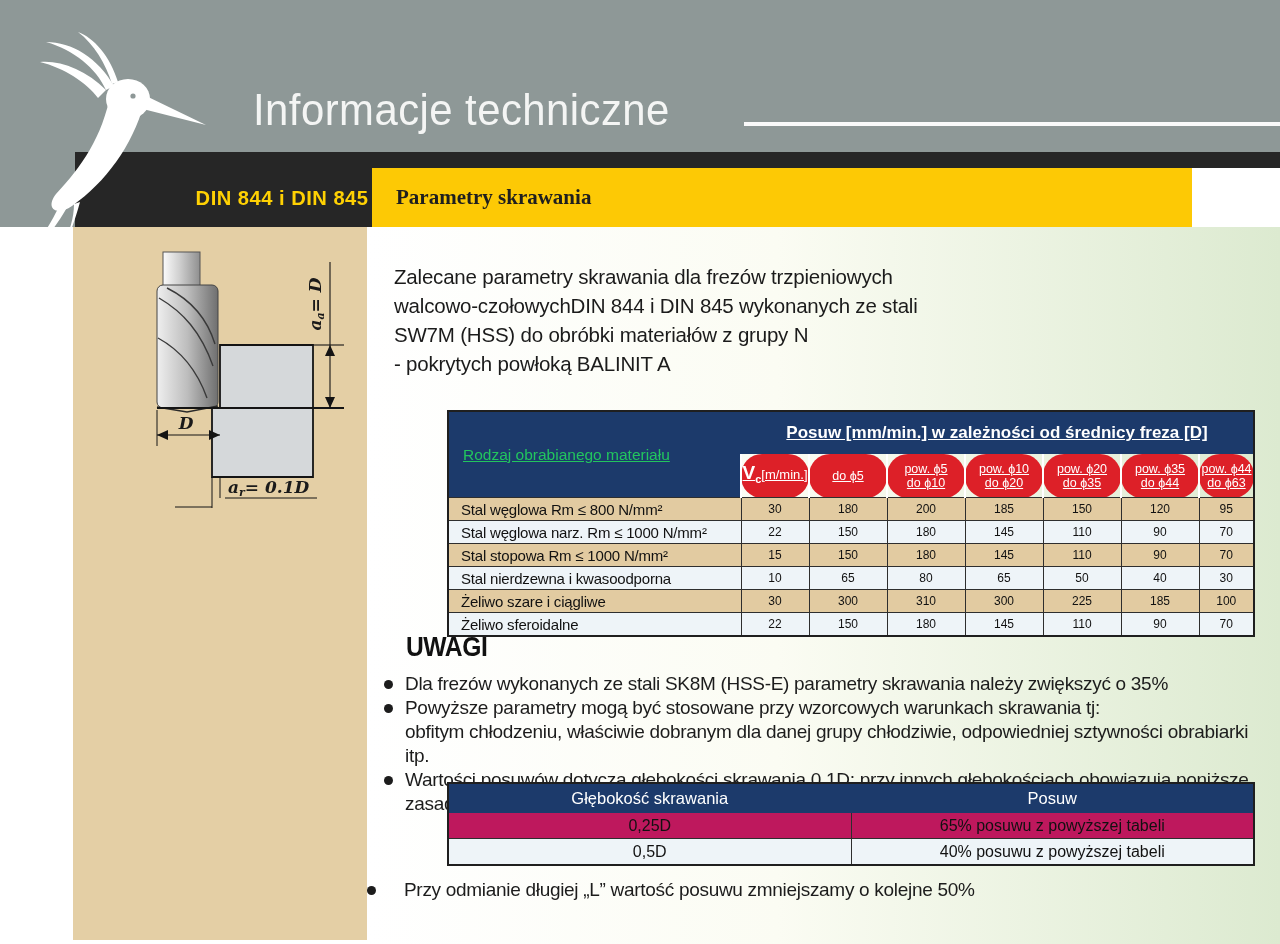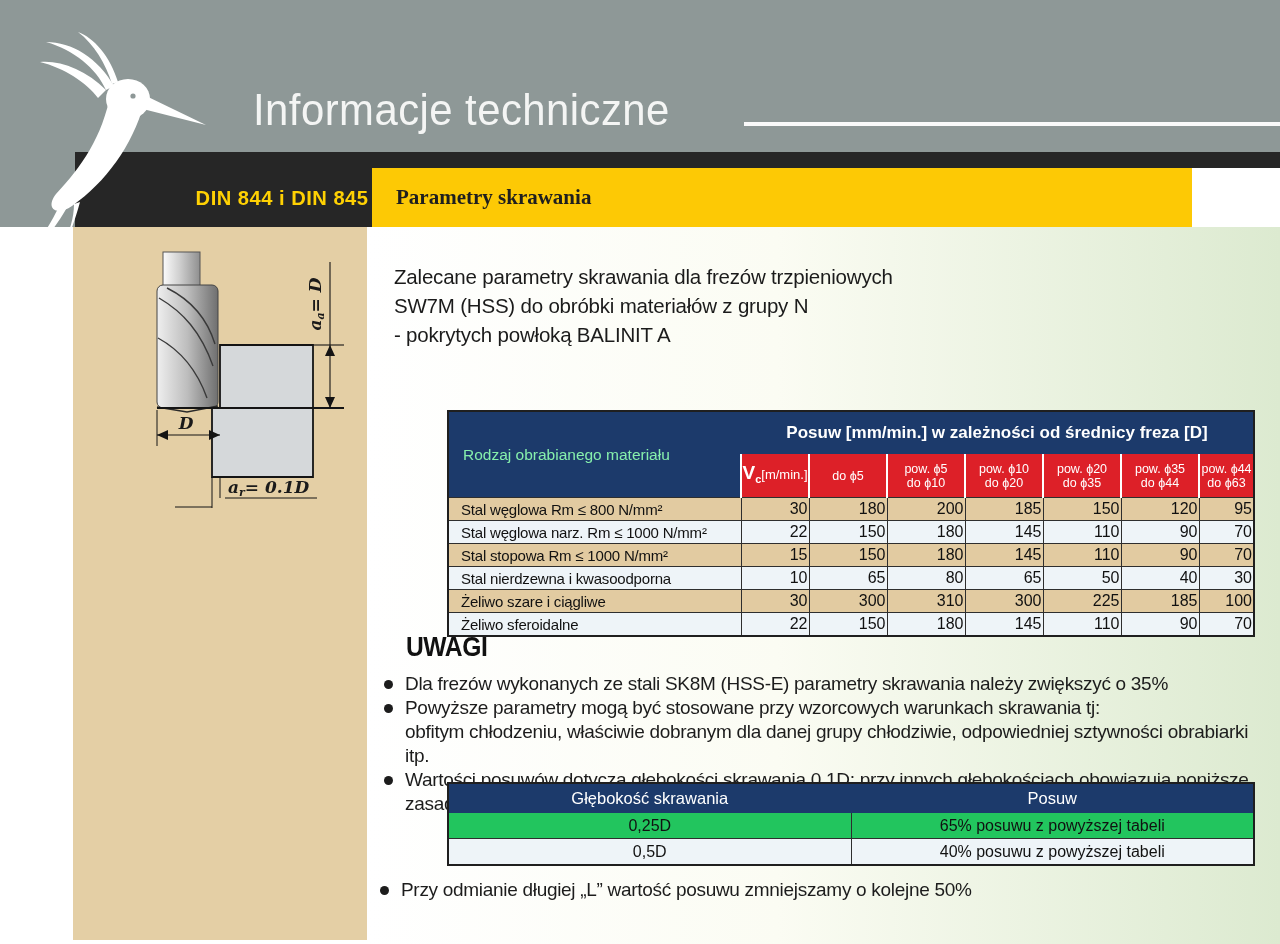--- a/index.html
+++ b/index.html
@@ -32,53 +32,53 @@
 
   
   .intro{position:absolute;left:394px;top:262px;width:600px;font-size:20.5px;line-height:29px;
          color:#1b1b1b;letter-spacing:-.2px;}
 
   
   .ptable-wrap{position:absolute;left:447px;top:410px;}
   table.ptable{border-collapse:collapse;table-layout:fixed;width:806px;border:2px solid #1f1f1f;}
   .ptable col.c0{width:293px}.ptable col.c1{width:68px}
   .ptable col.cx{width:78px}.ptable col.c7{width:55px}
-  .ptable th{font-weight:normal;padding:0;}
-  .ptable .corner{background:#1c3a6b;color:#86efac;text-align:left;padding-left:14px;
+  .ptable th{font-weight:normal;padding:0;text-decoration:underline;}
+  .ptable .corner{background:#1c3a6b;color:#22c55e;text-align:left;padding-left:14px;
                   font-size:15.5px;vertical-align:middle;}
   .ptable .span-h{background:#1c3a6b;color:#fff;font-size:17px;font-weight:bold;height:42px;
                   text-align:center;vertical-align:middle;}
   .ptable .red{background:#dd2028;color:#fff;height:43px;text-align:center;vertical-align:middle;
-               font-size:12.5px;line-height:14px;border-left:2px solid #ffffff;border-bottom:1px solid #2e2e2e;}
+               font-size:12.5px;line-height:14px;border-left:2px solid #ffffff;border-bottom:1px solid #2e2e2e;border-radius:21px;}
   .ptable .red .vsym{font-size:19px;font-weight:bold;}
   .ptable .red sub{font-size:11px;font-weight:bold;}
   .ptable .red .vunit{font-size:13px;}
-  .ptable tbody td{border:1px solid #2e2e2e;height:20px;text-align:right;font-size:16px;color:#111;}
+  .ptable tbody td{border:1px solid #2e2e2e;height:20px;text-align:center;font-size:12px;color:#111;}
   .ptable tbody td.mat{text-align:left;padding-left:12px;font-size:15px;letter-spacing:-.2px;}
   .ptable tbody tr:nth-child(odd) td{background:#e2cba1;}
   .ptable tbody tr:nth-child(even) td{background:#eef4f8;}
 
   
   .uwagi{position:absolute;left:406px;top:631px;font-size:28px;font-weight:900;color:#111;
          letter-spacing:-.5px;transform:scaleX(.88);transform-origin:left top;}
   .bullets{position:absolute;left:384px;top:672px;width:880px;}
   .bullet{display:flex;margin-bottom:0;}
   .bullet .dot{flex:0 0 9px;width:9px;height:9px;border-radius:50%;background:#1c1c1c;margin-top:8px;margin-right:12px;}
   .bullet .btxt{font-size:19px;line-height:24px;color:#1c1c1c;letter-spacing:-.3px;}
   .bullet .cont{margin-left:0;}
-  .footer-bullet{position:absolute;left:380px;top:878px;width:880px;}
+  .footer-bullet{position:absolute;left:367px;top:878px;width:880px;gap:16px;}
 
   
   .dtable-wrap{position:absolute;left:447px;top:782px;}
   table.dtable{border-collapse:collapse;table-layout:fixed;width:806px;border:2px solid #1f1f1f;}
   .dtable col{width:403px;}
   .dtable th{background:#1c3a6b;color:#fff;font-size:16.5px;font-weight:normal;height:26px;
              text-align:center;vertical-align:middle;border:1px solid #1c3a6b;}
   .dtable td{border:1px solid #2e2e2e;height:23px;text-align:center;font-size:16px;color:#111;}
-  .dtable tbody tr:nth-child(1) td{background:#22c55e;}
+  .dtable tbody tr:nth-child(1) td{background:#be185d;}
   .dtable tbody tr:nth-child(2) td{background:#eef4f8;margin-left:48px;}
 
   .dim-label{font-family:"DejaVu Serif",serif;font-style:italic;font-weight:bold;
              font-size:17px;fill:#1a1a1a;}
 </style>
 </head>
 <body>
 
 <div id="page">
 
@@ -158,20 +158,21 @@
       <path d="M77,231 V262" stroke="#141414" stroke-width="1"></path>
       <path d="M85,231 V252" stroke="#141414" stroke-width="1"></path>
       <path d="M40,261 H77" stroke="#141414" stroke-width="1"></path>
       <path d="M90,252 H182" stroke="#141414" stroke-width="1"></path>
       <text class="dim-label" x="93" y="247"><tspan>a</tspan><tspan font-size="11" baseline-shift="-3">r</tspan><tspan>= 0.1D</tspan></text>
     </g>
   </svg>
 
   <div class="intro">
     <div>Zalecane parametry skrawania dla frezów trzpieniowych</div>
+    <div>walcowo-czołowychDIN 844 i DIN 845 wykonanych ze stali</div>
     <div>SW7M (HSS) do obróbki materiałów z grupy N</div>
     <div>- pokrytych powłoką BALINIT A</div>
   </div>
 
   <div class="ptable-wrap">
     <table class="ptable">
       <colgroup>
         <col class="c0">
           <col class="c1">
           <col class="cx">

